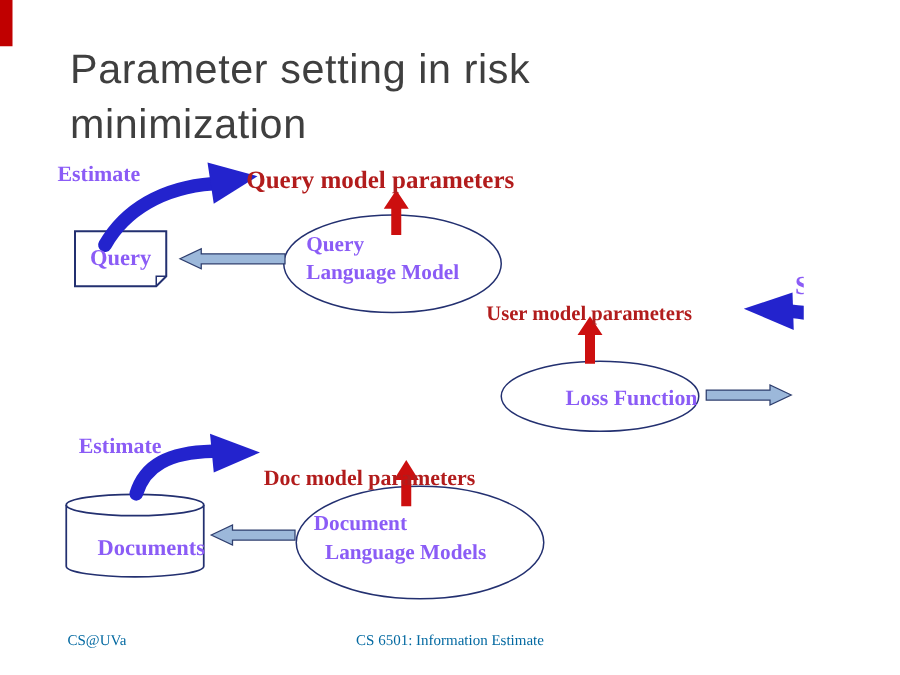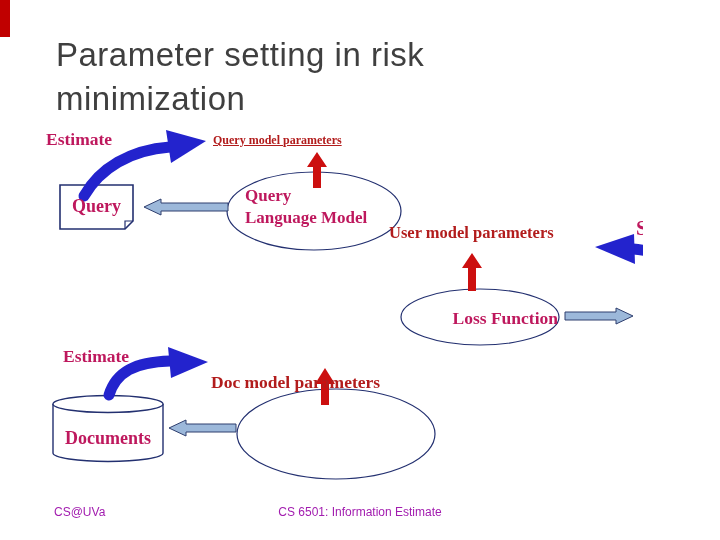--- a/index.html
+++ b/index.html
@@ -10,40 +10,40 @@
   .accent-bar {
     position:absolute; left:0; top:0; width:10px; height:37px; background:#c00000;
   }
   .title {
     position:absolute; left:56px; top:33px; width:500px;
     font-family:"Liberation Sans", sans-serif; font-weight:normal;
     font-size:33px; line-height:44px; color:#3f3f3f; letter-spacing:0.5px;
   }
   .svg-layer { position:absolute; left:0; top:0; width:720px; height:540px; }
   .lbl { position:absolute; font-weight:bold; white-space:nowrap; }
-  .navy { color:#be185d; }
+  .navy { color:#8b5cf6; }
   .red  { color:#b21c1c; }
   .estimate-top   { left:46px;  top:129px; font-size:17.5px; }
-  .qmp            { left:213px; top:133px; font-size:12px;text-decoration:underline; }
+  .qmp            { left:197px; top:133px; font-size:20px; }
   .query-box-lbl  { left:60px;  top:196px; width:73px; text-align:center; font-size:18px; }
   .qlm            { left:245px; top:185px; font-size:17px; line-height:22px; }
   .qlm span       { display:block; }
-  .ump            { left:389px; top:223px; font-size:16.5px; }
+  .ump            { left:389px; top:241px; font-size:16.5px; }
   .set-lbl        { left:636px; top:216px; font-size:21px; }
   .loss-lbl       { left:402px; top:308px; width:156px; text-align:right; font-size:17.5px; }
   .user-lbl       { left:637px; top:298px; font-size:28px; }
   .estimate-bot   { left:63px;  top:346px; font-size:17.5px; }
   .dmp            { left:211px; top:372px; font-size:17.5px; }
-  .documents-lbl  { left:53px;  top:428px; width:110px; text-align:center; font-size:18px; }
+  .documents-lbl  { left:53px;  top:428px; width:110px; text-align:center; font-size:18px;padding-left:13px; }
   .dlm            { left:251px; top:407px; font-size:17px; line-height:23px; }
   .dlm span       { display:block; }
   .dlm .indent    { margin-left:9px; }
   .footer {
     position:absolute; left:0; top:505px; width:720px; height:20px;
-    font-family:Liberation Sans, sans-serif; font-size:12px; color:#a21caf;
+    font-family:Liberation Serif, serif; font-size:12px; color:#0369a1;
   }
   .footer-left   { position:absolute; left:54px;  top:0; }
   .footer-center { position:absolute; left:0; top:0; width:720px; text-align:center; }
   .footer-right  { position:absolute; right:57px; top:0; }
 </style>
 </head>
 <body>
 
 <div class="slide">
 
@@ -95,20 +95,24 @@
     <span>Language Model</span>
   </div>
 
   <div class="lbl red ump">User model parameters</div>
   <div class="lbl navy set-lbl">Set</div>
   <div class="lbl navy loss-lbl">Loss Function</div>
 
   <div class="lbl navy estimate-bot">Estimate</div>
   <div class="lbl red dmp">Doc model parameters</div>
   <div class="lbl navy documents-lbl">Documents</div>
+  <div class="lbl navy dlm">
+    <span>Document</span>
+    <span class="indent">Language Models</span>
+  </div>
 
   <div class="footer">
     <span class="footer-left">CS@UVa</span>
     <span class="footer-center">CS 6501: Information Estimate</span>
     <span class="footer-right">27</span>
   </div>
 
 </div>
 
 </body></html>

